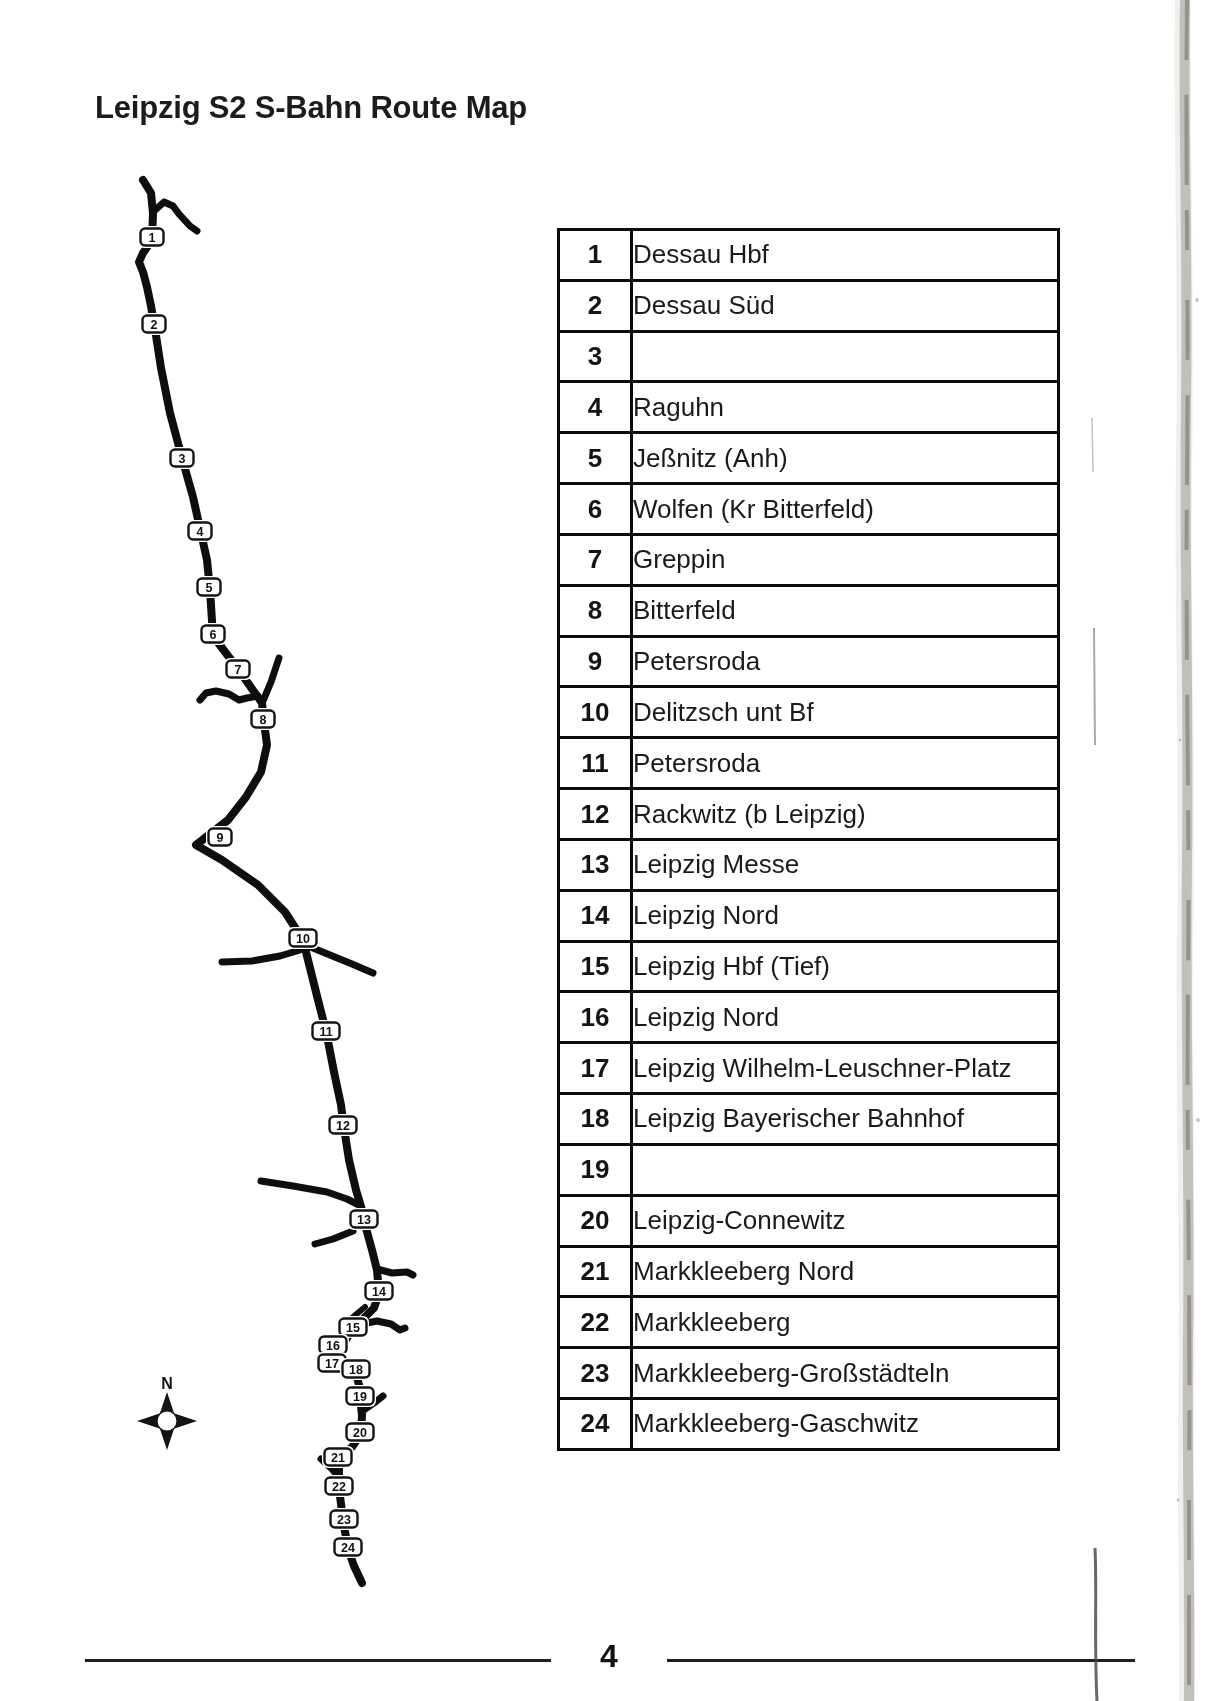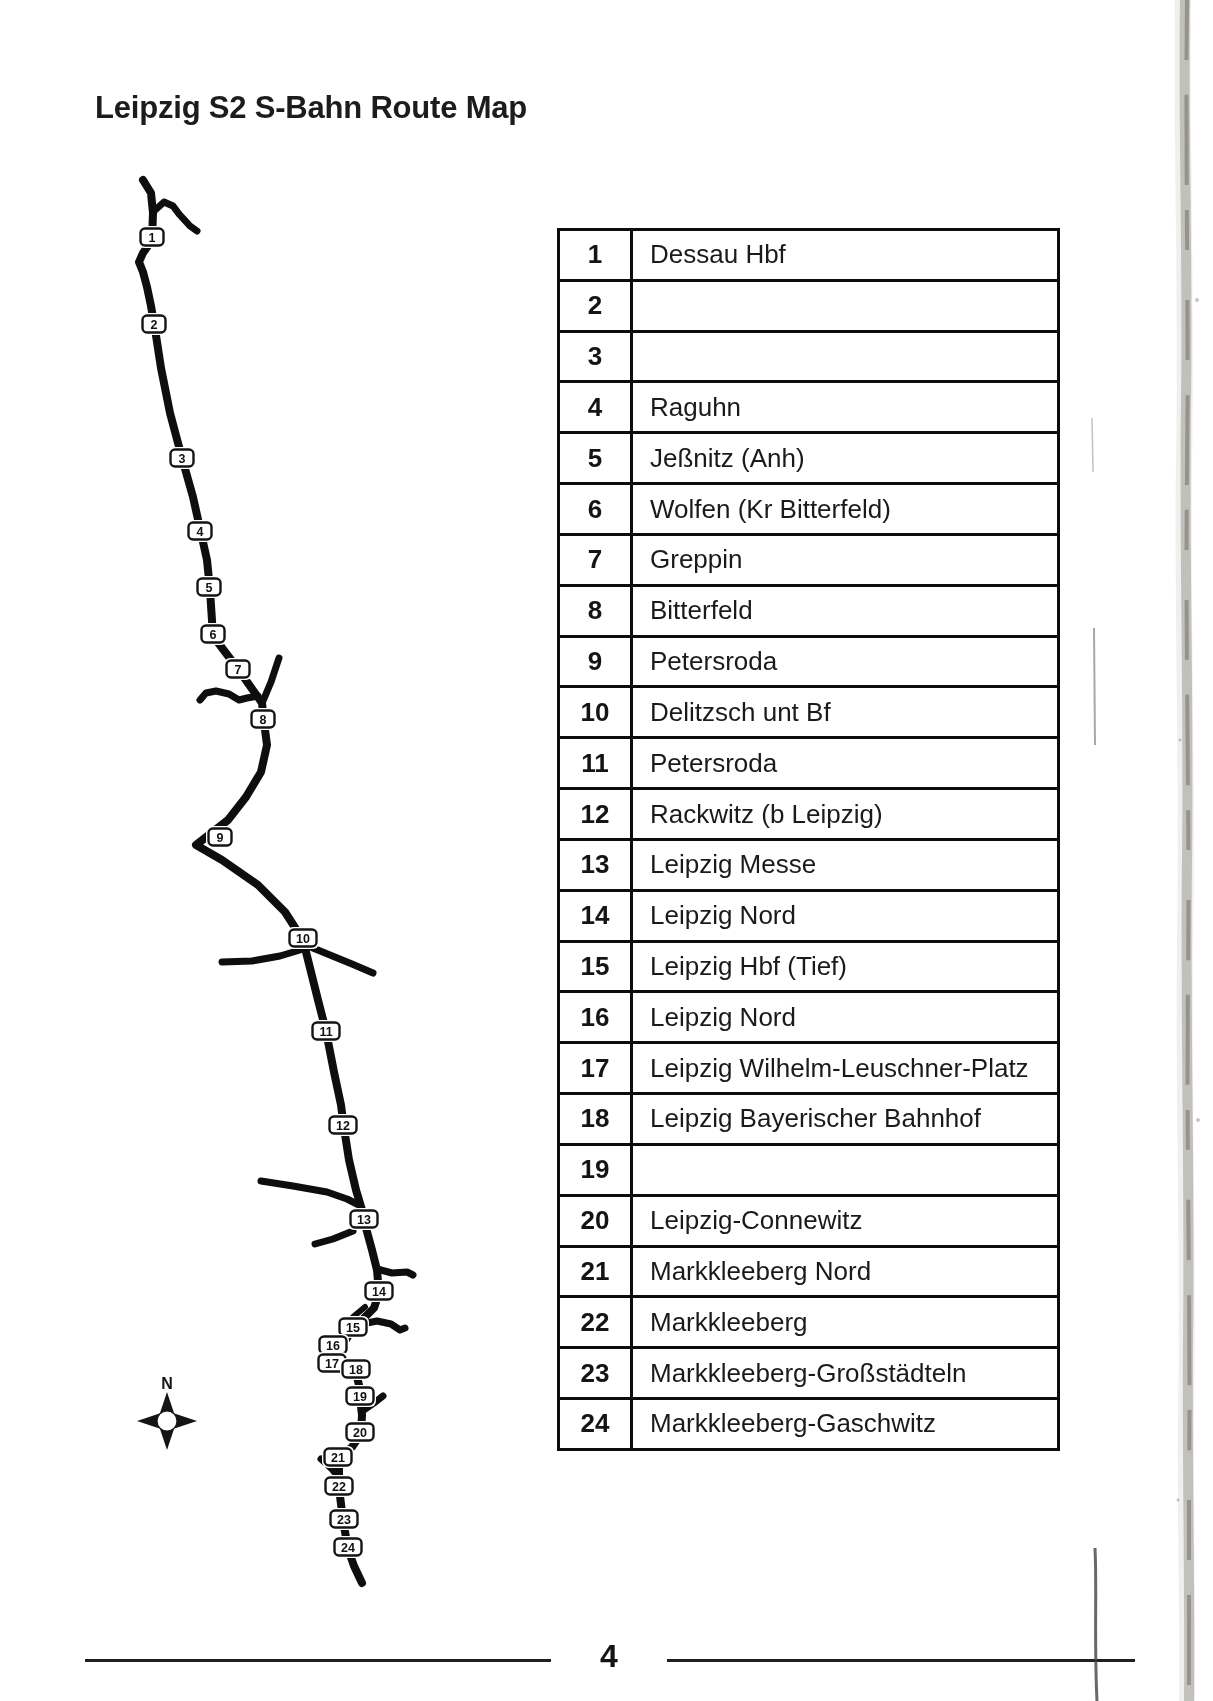--- a/index.html
+++ b/index.html
@@ -13,21 +13,21 @@
   #route-svg{position:absolute;left:0;top:0;width:1213px;height:1701px;}
   #edge-svg{position:absolute;right:0;top:0;width:140px;height:1701px;}
   
   #station-table{
     position:absolute;left:557px;top:228px;width:503px;height:1223px;
     border:3px solid #0c0c0c;box-sizing:border-box;display:flex;flex-direction:column;background:#fff;
   }
   .row{flex:1;display:flex;align-items:center;border-top:3px solid #0c0c0c;}
   .row:first-child{border-top:none;}
   .num{flex:0 0 70px;text-align:center;font-weight:700;font-size:26px;border-right:3px solid #0c0c0c;align-self:stretch;display:flex;align-items:center;justify-content:center;color:#141414;}
-  .name{flex:1;padding-left:17px;font-size:26px;color:#1a1a1a;white-space:nowrap;}
+  .name{flex:1;font-size:26px;color:#1a1a1a;white-space:nowrap;}
   
   .rule{position:absolute;top:1659px;height:3px;background:#1f1f1f;}
   #rule-left{left:85px;width:466px;}
   #rule-right{left:667px;width:468px;}
   #page-num{position:absolute;left:551px;width:116px;top:1638px;text-align:center;font-size:32px;font-weight:700;color:#141414;}
 </style>
 </head>
 <body>
 
 <div id="page">
@@ -183,20 +183,21 @@
   </svg>
 
   <div id="station-table">
   <div class="row">
     <div class="num">1</div>
     <div class="name">Dessau Hbf</div>
   </div>
 
   <div class="row">
     <div class="num">2</div>
+    <div class="name">Dessau Süd</div>
   </div>
 
   <div class="row">
     <div class="num">3</div>
   </div>
 
   <div class="row">
     <div class="num">4</div>
     <div class="name">Raguhn</div>
   </div>

